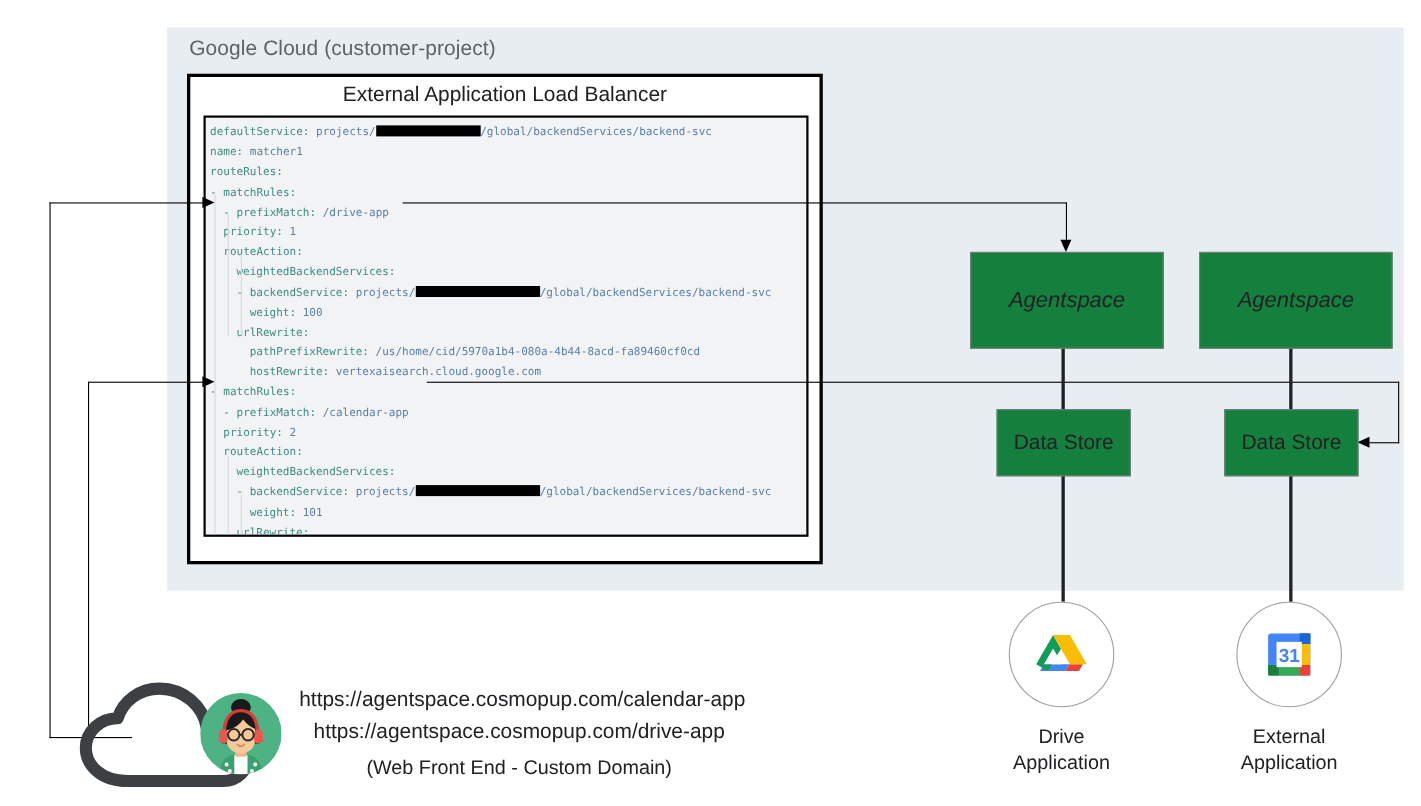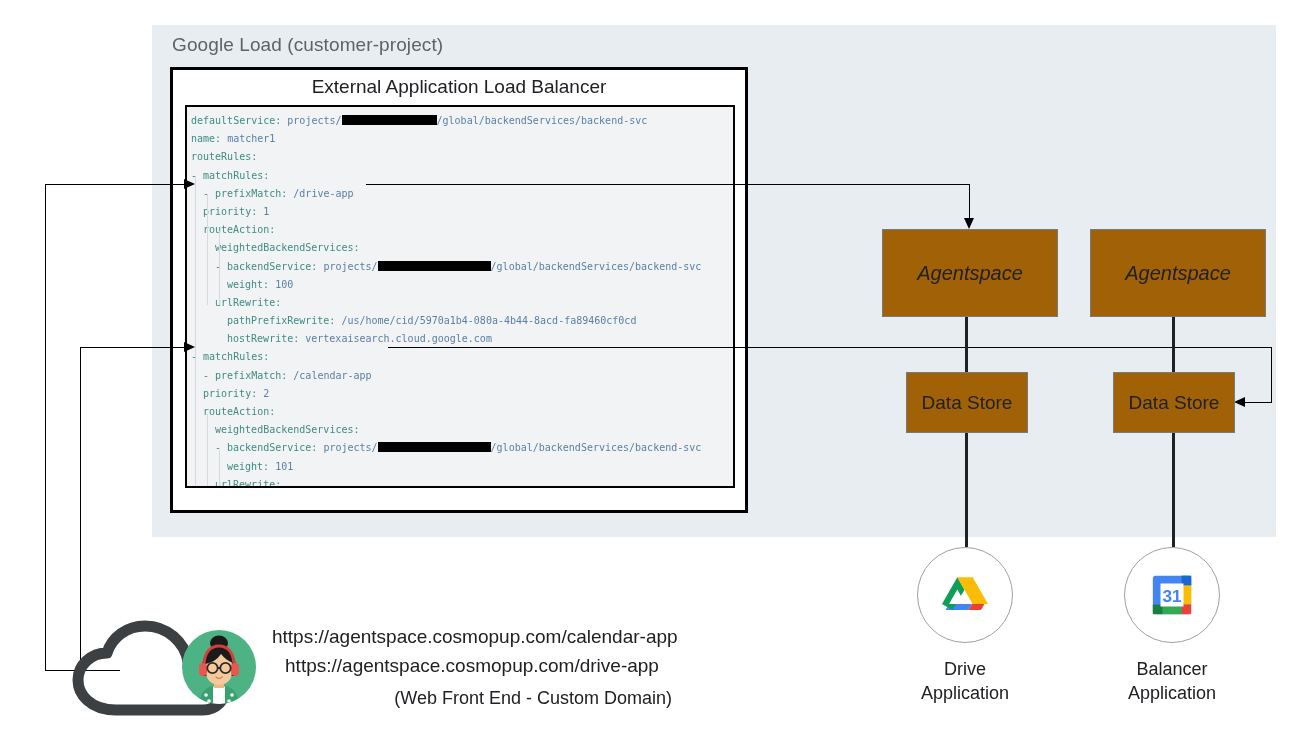--- a/index.html
+++ b/index.html
@@ -47,21 +47,21 @@
   .v{color:#5b7fa6;}
   .redact{
     display:inline-block;background:#000000;height:10px;vertical-align:-1px;
   }
   .guide{
     position:absolute;width:1px;background:#d6dadd;
   }
 
   
   .node{
-    position:absolute;background:#a16207;border:1.5px solid #767b81;
+    position:absolute;background:#15803d;border:1.5px solid #767b81;
     box-sizing:border-box;display:flex;align-items:center;justify-content:center;
     font-size:19px;color:#202124;
   }
   .node.italic{font-style:italic;font-size:20px;}
 
   
   .ln-h,.ln-v{position:absolute;background:#000000;}
   .ln-h{height:1.4px;}
   .ln-v{width:1.4px;}
   .thick-v{position:absolute;width:3.4px;background:#202124;}
@@ -80,41 +80,41 @@
   }
 
   
   .cloud-wrap{position:absolute;left:72px;top:618px;width:175px;height:98px;}
   .avatar{position:absolute;left:182px;top:630px;width:74px;height:74px;}
 
   .urls{
     position:absolute;left:272px;top:622px;width:400px;text-align:center;
   }
   .url-line{font-size:19px;color:#202124;line-height:29px;white-space:nowrap;}
-  .url-sub{font-size:18px;color:#202124;line-height:30px;margin-top:3px;text-align:right;}
+  .url-sub{font-size:18px;color:#202124;line-height:30px;margin-top:3px;}
 
   
   .app{position:absolute;width:96px;height:96px;}
   .app-circle{
     width:96px;height:96px;border-radius:50%;background:#ffffff;
     border:1.3px solid #9aa0a6;box-sizing:border-box;
     display:flex;align-items:center;justify-content:center;
   }
   .app-label{
     position:absolute;width:170px;text-align:center;font-size:18px;
     color:#202124;line-height:24px;
   }
 </style>
 </head>
 <body>
 
 <div class="canvas">
 
   <div class="gcp-panel"></div>
-  <div class="gcp-title">Google Load (customer-project)</div>
+  <div class="gcp-title">Google Cloud (customer-project)</div>
 
   <div class="lb-box"></div>
   <div class="lb-title">External Application Load Balancer</div>
 
   <div class="code-block">
     <div class="code-inner" id="code-inner"><div class="guide" style="left: 8px; top: 70px; height: 310px;"></div><div class="guide" style="left: 20px; top: 88px; height: 110px;"></div><div class="guide" style="left: 32px; top: 124px; height: 74px;"></div><div class="guide" style="left: 20px; top: 307px; height: 110px;"></div><div class="guide" style="left: 32px; top: 343px; height: 74px;"></div><div class="ln" style="padding-left: 0px;"><span class="k">defaultService:</span><span class="v"> projects/</span><span class="redact" style="width: 95px;"></span><span class="v">/global/backendServices/backend-svc</span></div><div class="ln" style="padding-left: 0px;"><span class="k">name:</span><span class="v"> matcher1</span></div><div class="ln" style="padding-left: 0px;"><span class="k">routeRules:</span></div><div class="ln" style="padding-left: 0px;"><span class="k">- matchRules:</span></div><div class="ln" style="padding-left: 12px;"><span class="k">- prefixMatch:</span><span class="v"> /drive-app</span></div><div class="ln" style="padding-left: 12px;"><span class="k">priority:</span><span class="v"> 1</span></div><div class="ln" style="padding-left: 12px;"><span class="k">routeAction:</span></div><div class="ln" style="padding-left: 24px;"><span class="k">weightedBackendServices:</span></div><div class="ln" style="padding-left: 24px;"><span class="k">- backendService:</span><span class="v"> projects/</span><span class="redact" style="width: 113px;"></span><span class="v">/global/backendServices/backend-svc</span></div><div class="ln" style="padding-left: 36px;"><span class="k">weight:</span><span class="v"> 100</span></div><div class="ln" style="padding-left: 24px;"><span class="k">urlRewrite:</span></div><div class="ln" style="padding-left: 36px;"><span class="k">pathPrefixRewrite:</span><span class="v"> /us/home/cid/5970a1b4-080a-4b44-8acd-fa89460cf0cd</span></div><div class="ln" style="padding-left: 36px;"><span class="k">hostRewrite:</span><span class="v"> vertexaisearch.cloud.google.com</span></div><div class="ln" style="padding-left: 0px;"><span class="k">- matchRules:</span></div><div class="ln" style="padding-left: 12px;"><span class="k">- prefixMatch:</span><span class="v"> /calendar-app</span></div><div class="ln" style="padding-left: 12px;"><span class="k">priority:</span><span class="v"> 2</span></div><div class="ln" style="padding-left: 12px;"><span class="k">routeAction:</span></div><div class="ln" style="padding-left: 24px;"><span class="k">weightedBackendServices:</span></div><div class="ln" style="padding-left: 24px;"><span class="k">- backendService:</span><span class="v"> projects/</span><span class="redact" style="width: 113px;"></span><span class="v">/global/backendServices/backend-svc</span></div><div class="ln" style="padding-left: 36px;"><span class="k">weight:</span><span class="v"> 101</span></div><div class="ln" style="padding-left: 24px;"><span class="k">urlRewrite:</span></div></div>
   </div>
 
   <div class="ln-v" style="left:45px;top:184px;height:487px;"></div>
   <div class="ln-h" style="left:45px;top:670px;width:75px;"></div>
@@ -226,18 +226,18 @@
         <rect x="34" y="4" width="10" height="10" fill="#1967d2"></rect>
         <rect x="34" y="14" width="10" height="20" fill="#fbbc04"></rect>
         <rect x="34" y="34" width="10" height="10" fill="#ea4335"></rect>
         <rect x="14" y="34" width="20" height="10" fill="#34a853"></rect>
         <rect x="4" y="34" width="10" height="10" fill="#188038"></rect>
         <rect x="12" y="12" width="24" height="24" fill="#ffffff"></rect>
         <text x="24" y="31" font-family="Liberation Sans, sans-serif" font-size="18" font-weight="bold" fill="#4285f4" text-anchor="middle">31</text>
       </svg>
     </div>
     <div class="app-label" style="left:-37px;top:110px;">
-      <div>Balancer</div>
+      <div>External</div>
       <div>Application</div>
     </div>
   </div>
 
 </div>
 
 </body></html>

